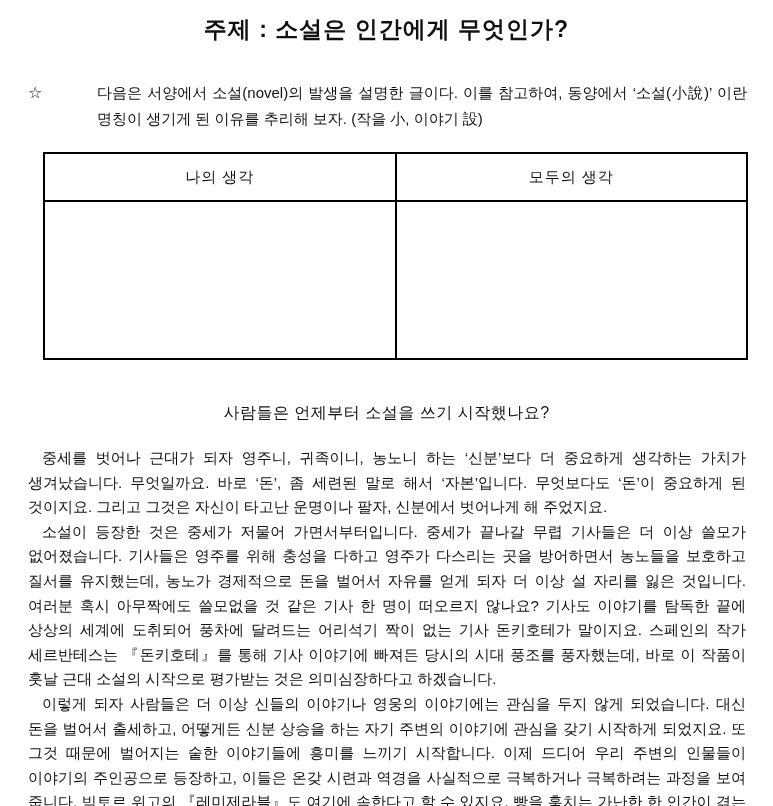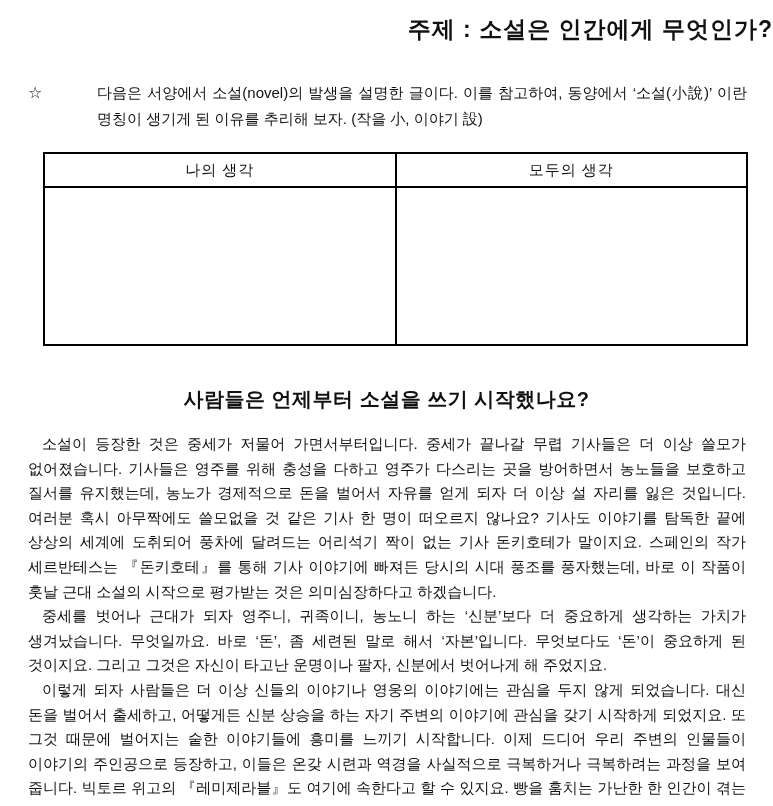--- a/index.html
+++ b/index.html
@@ -12,21 +12,21 @@
     font-family: "Liberation Sans", "DejaVu Sans", sans-serif;
   }
   .page {
     width: 773px;
     min-height: 806px;
     padding-top: 10px;
   }
   .title {
     margin: 0;
     padding-top: 4px;
-    text-align: right;
+    text-align: center;
     font-size: 23px;
     font-weight: bold;
     letter-spacing: 1px;
     line-height: 30px;
   }
   .instruction {
     display: flex;
     align-items: flex-start;
     margin: 36px 26px 0 28px;
     font-size: 15px;
@@ -44,38 +44,38 @@
     margin-left: 47px;
   }
   table.ideas-table {
     width: 705px;
     margin: 20px 0 0 43px;
     border-collapse: collapse;
     table-layout: fixed;
   }
   table.ideas-table th {
     border: 2px solid #000000;
-    height: 34px;
+    height: 48px;
     font-size: 15px;
     font-weight: normal;
     text-align: center;
     vertical-align: middle;
     letter-spacing: 1px;
   }
   table.ideas-table td {
     border: 2px solid #000000;
     height: 158px;
     background: #ffffff;
   }
   .section-title {
     margin: 0;
     margin-top: 42px;
     text-align: center;
-    font-size: 20px;
-    font-weight: bold;
+    font-size: 16px;
+    font-weight: normal;
     letter-spacing: 0.5px;
     line-height: 22px;
   }
   .body-text {
     margin: 22px 27px 0 28px;
     font-size: 15px;
     line-height: 24.6px;
     text-align: justify;
     word-break: keep-all;
   }
@@ -107,18 +107,18 @@
       <tr>
         <td></td>
         <td></td>
       </tr>
     </tbody>
   </table>
 
   <h2 class="section-title">사람들은 언제부터 소설을 쓰기 시작했나요?</h2>
 
   <div class="body-text">
+    <p>중세를 벗어나 근대가 되자 영주니, 귀족이니, 농노니 하는 ‘신분’보다 더 중요하게 생각하는 가치가 생겨났습니다. 무엇일까요. 바로 ‘돈’, 좀 세련된 말로 해서 ‘자본’입니다. 무엇보다도 ‘돈’이 중요하게 된 것이지요. 그리고 그것은 자신이 타고난 운명이나 팔자, 신분에서 벗어나게 해 주었지요.</p>
     <p>소설이 등장한 것은 중세가 저물어 가면서부터입니다. 중세가 끝나갈 무렵 기사들은 더 이상 쓸모가 없어졌습니다. 기사들은 영주를 위해 충성을 다하고 영주가 다스리는 곳을 방어하면서 농노들을 보호하고 질서를 유지했는데, 농노가 경제적으로 돈을 벌어서 자유를 얻게 되자 더 이상 설 자리를 잃은 것입니다. 여러분 혹시 아무짝에도 쓸모없을 것 같은 기사 한 명이 떠오르지 않나요? 기사도 이야기를 탐독한 끝에 상상의 세계에 도취되어 풍차에 달려드는 어리석기 짝이 없는 기사 돈키호테가 말이지요. 스페인의 작가 세르반테스는 『돈키호테』를 통해 기사 이야기에 빠져든 당시의 시대 풍조를 풍자했는데, 바로 이 작품이 훗날 근대 소설의 시작으로 평가받는 것은 의미심장하다고 하겠습니다.</p>
-    <p>중세를 벗어나 근대가 되자 영주니, 귀족이니, 농노니 하는 ‘신분’보다 더 중요하게 생각하는 가치가 생겨났습니다. 무엇일까요. 바로 ‘돈’, 좀 세련된 말로 해서 ‘자본’입니다. 무엇보다도 ‘돈’이 중요하게 된 것이지요. 그리고 그것은 자신이 타고난 운명이나 팔자, 신분에서 벗어나게 해 주었지요.</p>
     <p>이렇게 되자 사람들은 더 이상 신들의 이야기나 영웅의 이야기에는 관심을 두지 않게 되었습니다. 대신 돈을 벌어서 출세하고, 어떻게든 신분 상승을 하는 자기 주변의 이야기에 관심을 갖기 시작하게 되었지요. 또 그것 때문에 벌어지는 숱한 이야기들에 흥미를 느끼기 시작합니다. 이제 드디어 우리 주변의 인물들이 이야기의 주인공으로 등장하고, 이들은 온갖 시련과 역경을 사실적으로 극복하거나 극복하려는 과정을 보여 줍니다. 빅토르 위고의 『레미제라블』도 여기에 속한다고 할 수 있지요. 빵을 훔치는 가난한 한 인간이 겪는 수많은 역경과 고난을 그리고 있으니까요.</p>
   </div>
 
 </div>
 
 </body></html>

